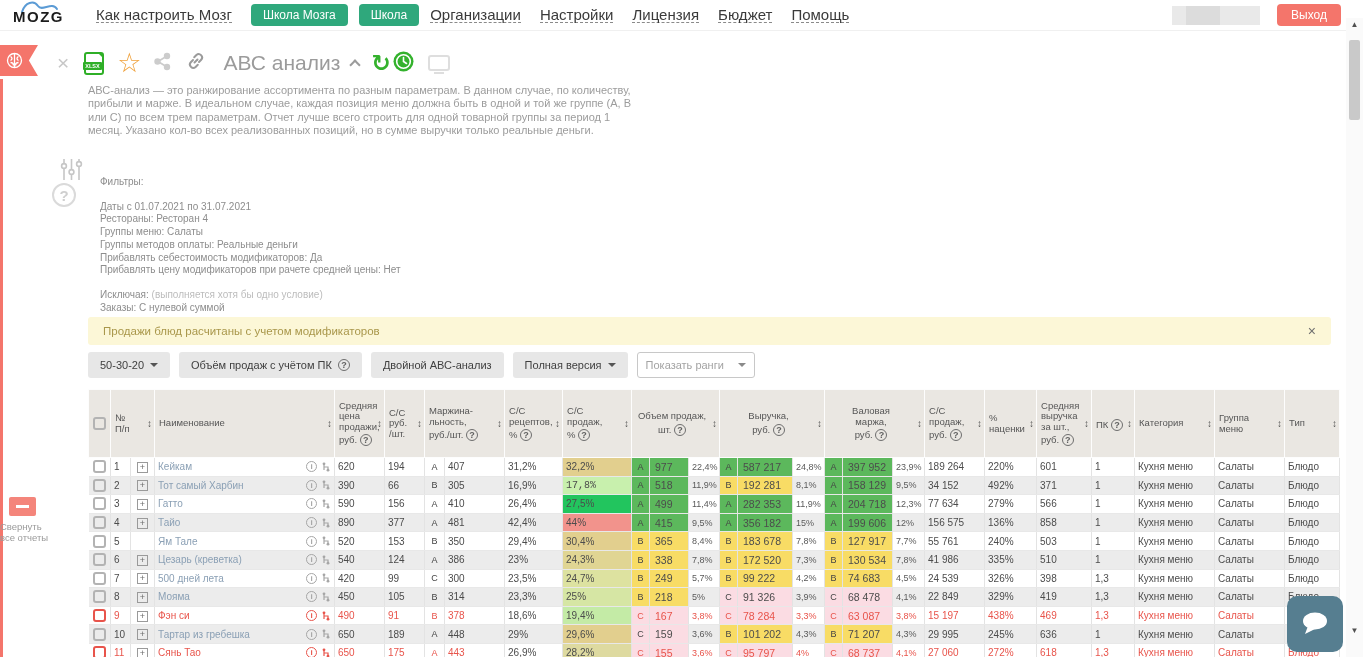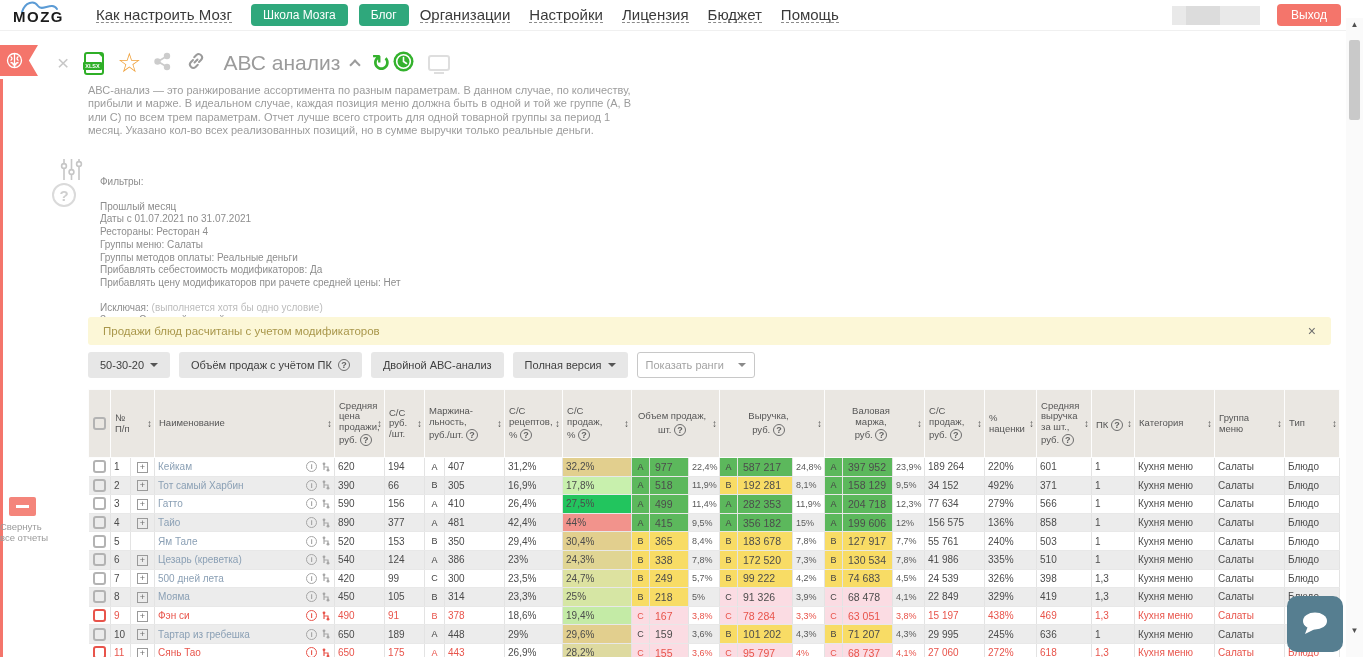--- a/index.html
+++ b/index.html
@@ -125,21 +125,21 @@
 
 <div class="topnav">
   <span class="logo">
     <svg width="56" height="28" viewBox="0 0 56 28">
       <path d="M10 13 C13 3, 22 1, 26 7 S40 2, 45 10" stroke="#5b9bd5" fill="none" stroke-width="2" stroke-linecap="round"></path>
       <text x="1" y="23" font-size="15" font-weight="bold" fill="#1c1c1c" letter-spacing="1.5" font-family="Liberation Sans, sans-serif">MOZG</text>
     </svg>
   </span>
   <span class="nav-link">Как настроить Мозг</span>
   <span class="nav-btn">Школа Мозга</span>
-  <span class="nav-btn">Блог</span>
+  <span class="nav-btn">Школа</span>
   <span class="nav-link">Организации</span>
   <span class="nav-link">Настройки</span>
   <span class="nav-link">Лицензия</span>
   <span class="nav-link">Бюджет</span>
   <span class="nav-link">Помощь</span>
   <span class="user-box">
       <span class="seg"></span>
     </span>
   <span class="logout-btn">Выход</span>
 </div>
@@ -209,21 +209,20 @@
         <circle cx="11.5" cy="14" r="2.4"></circle>
         <circle cx="19" cy="6" r="2.4"></circle>
     </g>
   </svg>
 </span>
 <span class="qmark-icon">?</span>
 
 <div class="filters">
   <div class="flabel">Фильтры:</div>
   <div id="filter-lines">
-      <div class="fline">Прошлый месяц</div>
       <div class="fline">Даты с 01.07.2021 по 31.07.2021</div>
       <div class="fline">Рестораны: Ресторан 4</div>
       <div class="fline">Группы меню: Салаты</div>
       <div class="fline">Группы методов оплаты: Реальные деньги</div>
       <div class="fline">Прибавлять себестоимость модификаторов: Да</div>
       <div class="fline">Прибавлять цену модификаторов при рачете средней цены: Нет</div>
     </div>
   <div class="excl">
     <span>Исключая:</span>
     <span class="muted">(выполняется хотя бы одно условие)</span>
@@ -388,21 +387,21 @@
                   <circle cx="7" cy="8.2" r="1.4" fill="currentColor"></circle>
                 </svg>
               </span>
             </div>
           </td>
           <td>390</td>
           <td>66</td>
           <td class="rletter">B</td>
           <td>305</td>
           <td class="dark">16,9%</td>
-          <td class="dark" style="background: rgb(200, 240, 173);">17,8%</td>
+          <td class="dark" style="background: rgb(200, 240, 173); font-family: Liberation Mono, monospace;">17,8%</td>
           <td class="rletter sep rank-A">A</td>
           <td class="gval rank-A">518</td>
           <td class="gpct">11,9%</td>
           <td class="rletter sep rank-B">B</td>
           <td class="gval rank-B">192 281</td>
           <td class="gpct">8,1%</td>
           <td class="rletter sep rank-A">A</td>
           <td class="gval rank-A">158 129</td>
           <td class="gpct">9,5%</td>
           <td class="sep">34 152</td>
@@ -676,21 +675,21 @@
           <td>378</td>
           <td class="dark">18,6%</td>
           <td class="dark" style="background: rgb(196, 235, 166);">19,4%</td>
           <td class="rletter sep rank-C">C</td>
           <td class="gval rank-C">167</td>
           <td class="gpct">3,8%</td>
           <td class="rletter sep rank-C">C</td>
           <td class="gval rank-C">78 284</td>
           <td class="gpct">3,3%</td>
           <td class="rletter sep rank-C">C</td>
-          <td class="gval rank-C">63 051</td>
+          <td class="gval rank-C">63 087</td>
           <td class="gpct">3,8%</td>
           <td class="sep">15 197</td>
           <td>438%</td>
           <td>469</td>
           <td>1,3</td>
           <td>Кухня меню</td>
           <td>Салаты</td>
           <td>Блюдо</td>
         </tr>
         <tr>

